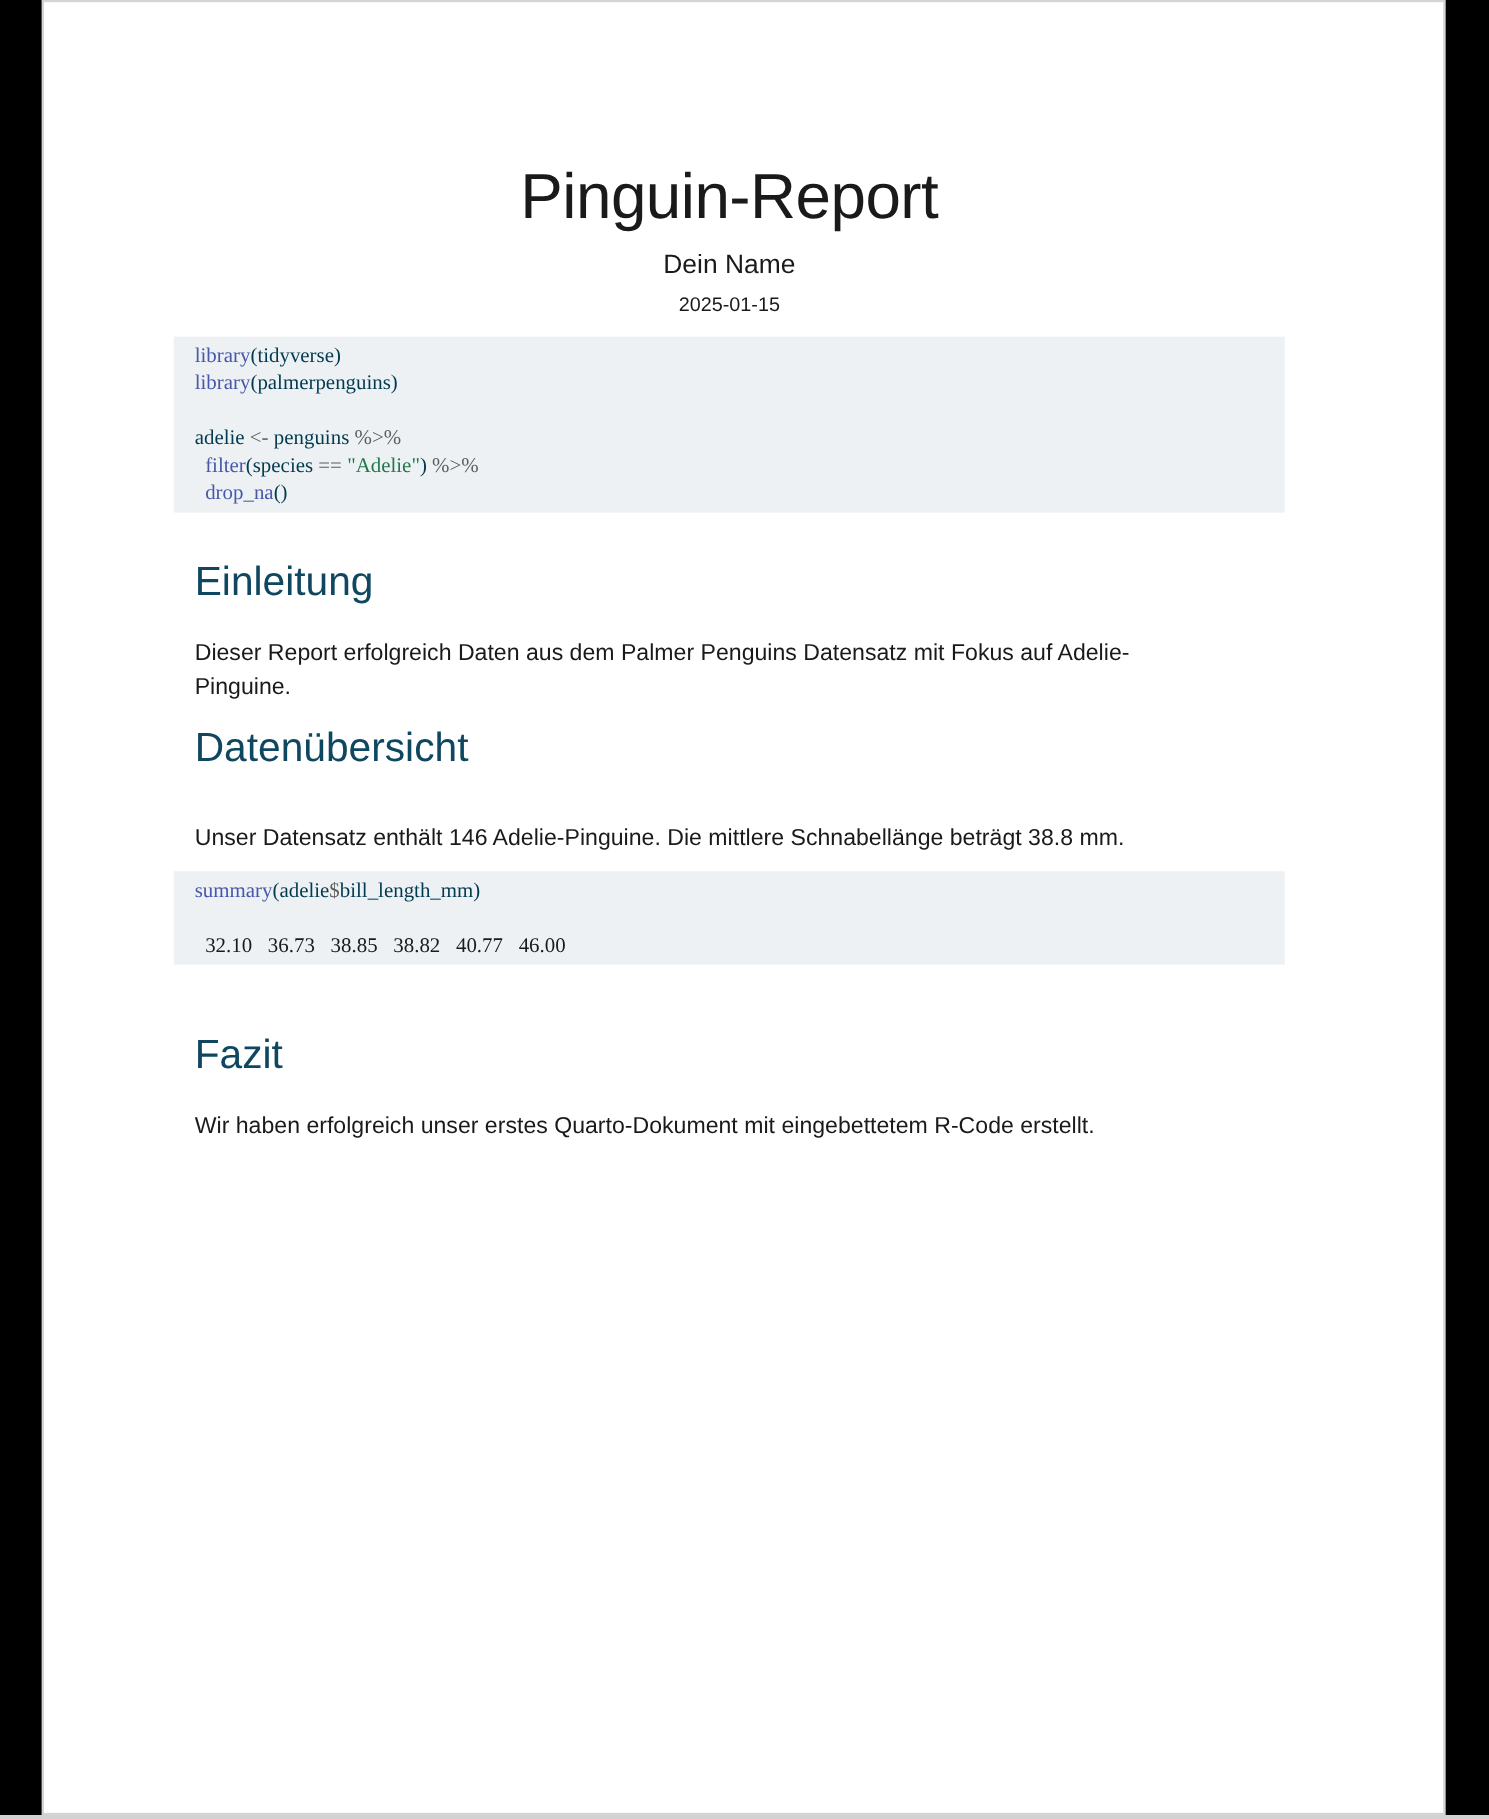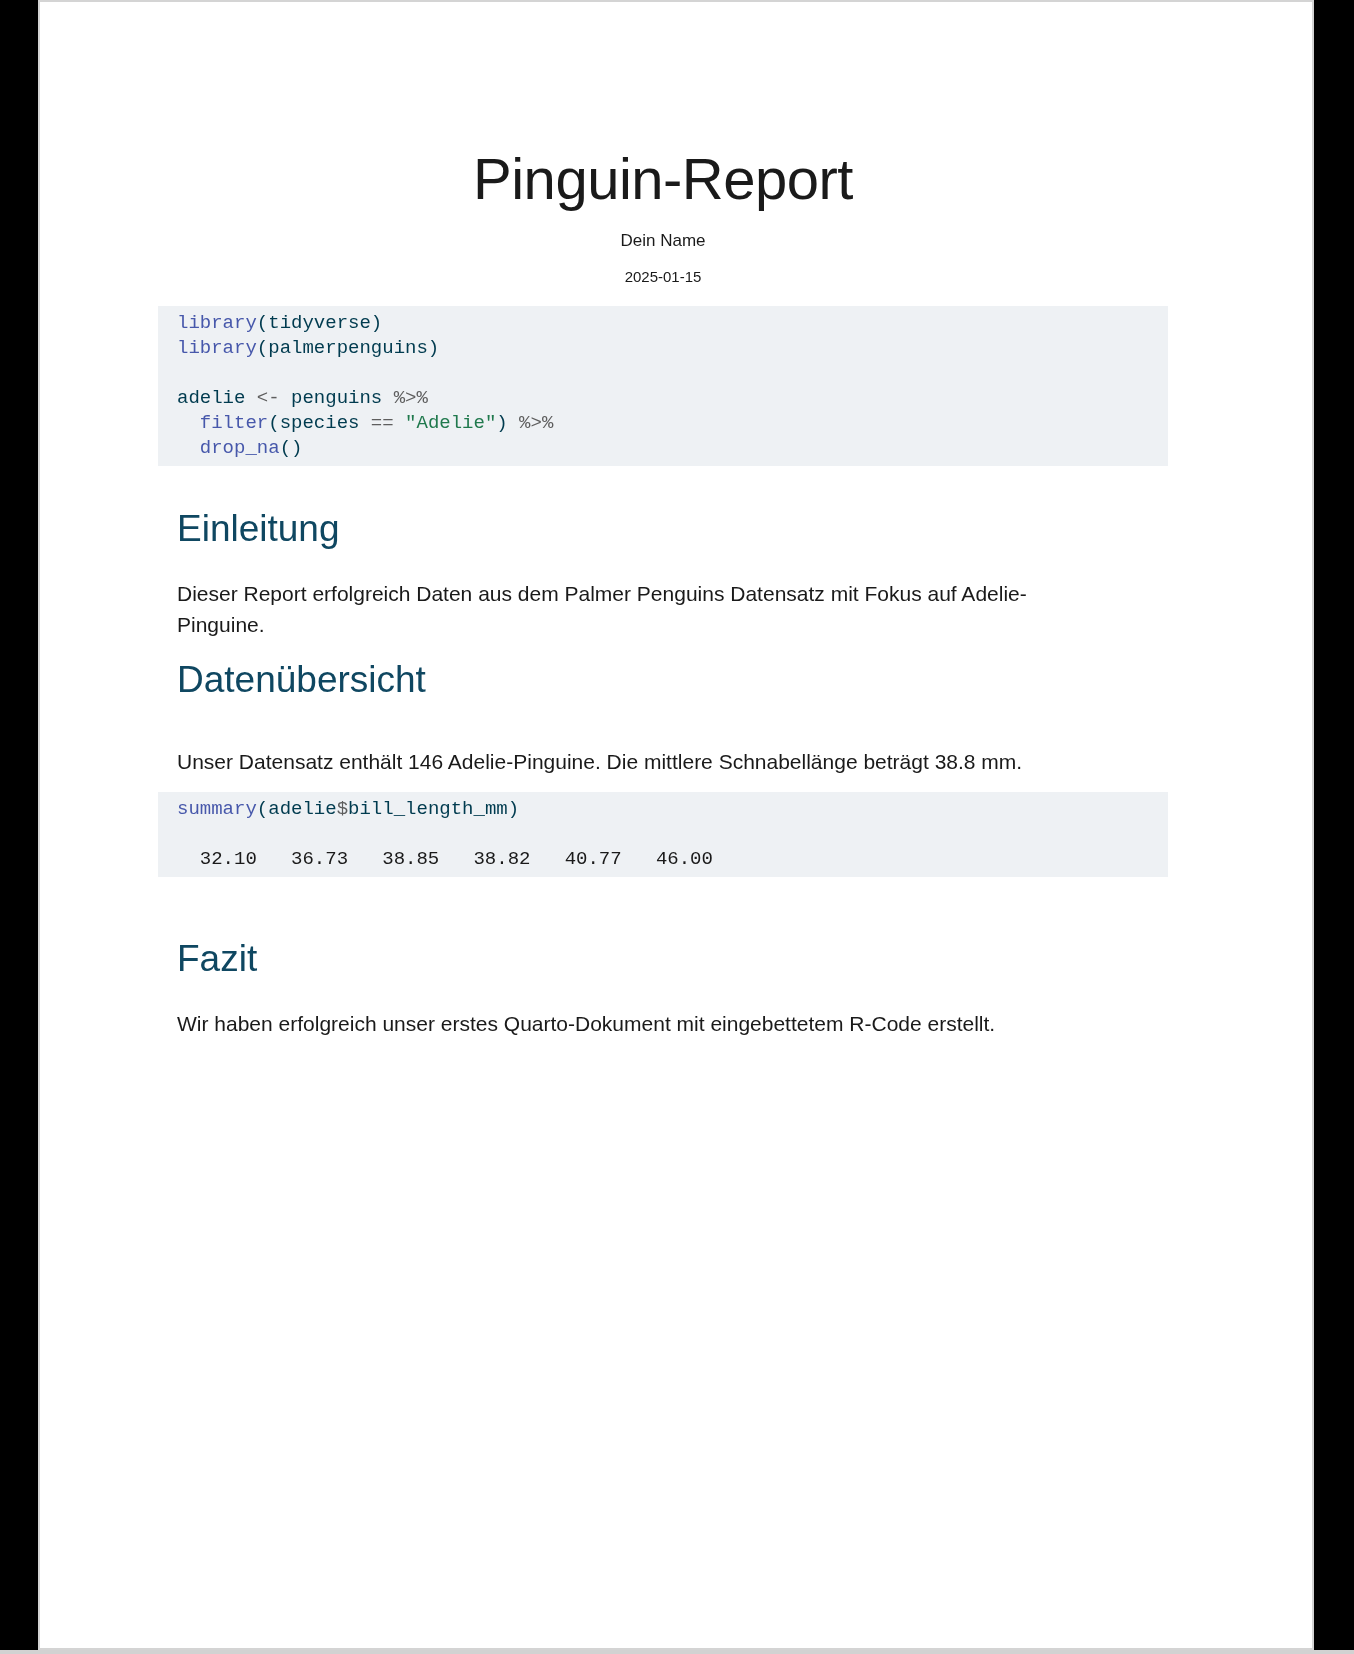--- a/index.html
+++ b/index.html
@@ -40,34 +40,34 @@
   .doc-title{
     position:absolute; top:148px; left:0; width:1246px;
     text-align:center;
     font-size:58px; line-height:58px; font-weight:400;
     color:var(--body-text);
     letter-spacing:-0.5px;
   }
   .doc-author{
     position:absolute; top:225px; left:0; width:1246px;
     text-align:center;
-    font-size:17px; line-height:28px;
+    font-size:24px; line-height:28px;
     color:var(--body-text);
   }
   .doc-date{
     position:absolute; top:261px; left:0; width:1246px;
     text-align:center;
-    font-size:15px; line-height:28px;
+    font-size:18px; line-height:28px;
     color:var(--body-text);
   }
   .code-block{
     position:absolute; left:118px; width:1010px;
     background:var(--code-bg);
     padding:5px 0 5px 19px;
-    font-family:Liberation Mono, monospace;
+    font-family:Liberation Serif, serif;
     font-size:19px; line-height:25px;
     color:var(--code-default);
   }
   .code-block.block-setup{ top:304px; }
   .code-block.block-summary{ top:790px; }
   .code-line{ white-space:pre; min-height:25px; }
   .tok-pl{ color:var(--code-default); }
   .tok-fu{ color:var(--code-function); }
   .tok-st{ color:var(--code-string); }
   .tok-op{ color:var(--code-operator); }

